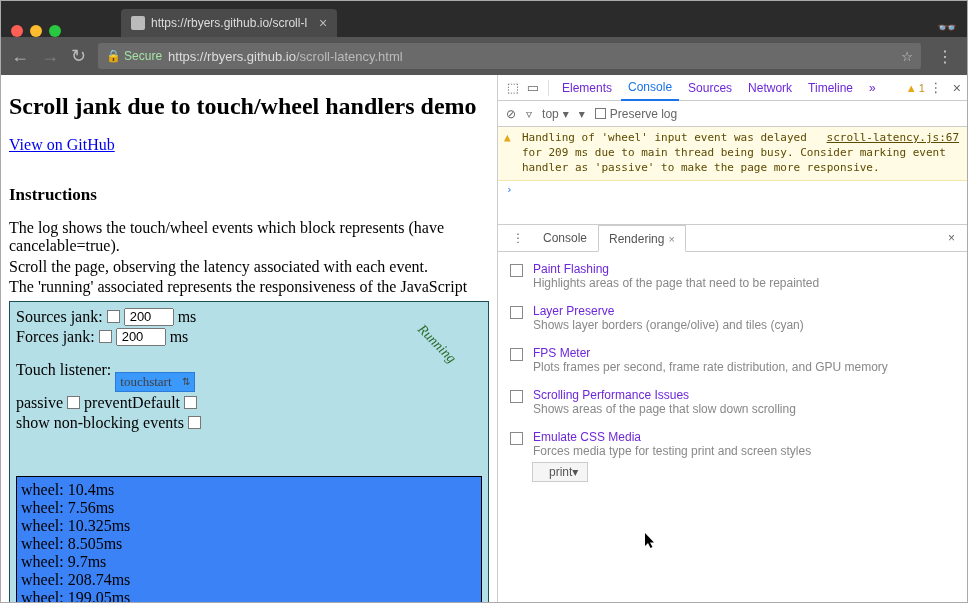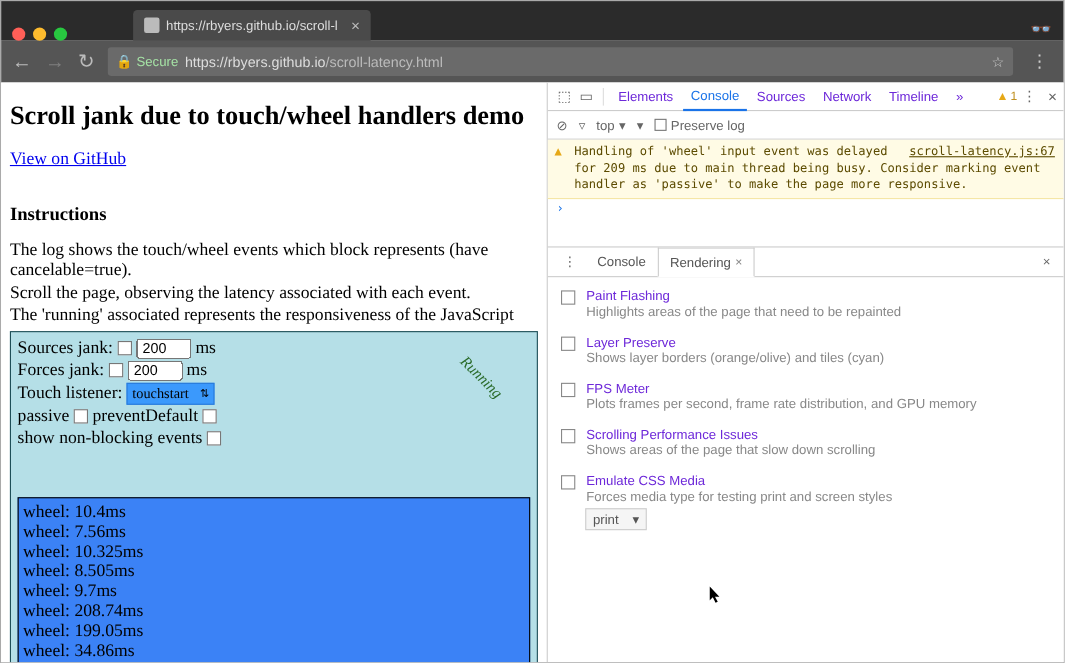--- a/index.html
+++ b/index.html
@@ -24,21 +24,21 @@
   .content { position:absolute; top:74px; bottom:0; left:0; right:0; display:flex;}
   .page { width:496px; background:#fff; overflow:hidden; font-family: "Times New Roman", serif; color:#000; padding:8px;}
   .page h1 { font-size:24px; font-weight:bold; margin:10px 0 16px;}
   .page a.link { color:#0000EE; font-size:16px;}
   .page h2 { font-size:17px; font-weight:bold; margin:31px 0 14px;}
   .page p { font-size:16px; margin:0 0 2px; line-height:1.15;}
   .demo-box { background:#b5dfe7; border:1px solid #1e4e57; margin-top:4px; padding:4px 6px 8px; width:480px; position:relative;}
   .row { display:flex; align-items:center; gap:4px; font-size:16px; margin:2px 0;}
   .row input[type=text]{ width:50px; height:18px; font-size:13px; padding:1px 4px;}
   .cb { width:13px;height:13px; border:1px solid #777; background:#fff; display:inline-block;}
-  .sel { height:20px; width:80px; background:#3b99fc; color:#000000; font-size:13px; border:1px solid #2b7bd9; padding:0 4px; display:inline-flex; align-items:center; justify-content:space-between;}
+  .sel { height:20px; width:80px; background:#3b99fc; color:#404040; font-size:13px; border:1px solid #2b7bd9; padding:0 4px; display:inline-flex; align-items:center; justify-content:space-between;margin-top:24px;}
   .sel .ar{ font-size:10px;}
   .running { position:absolute; right:28px; top:34px; transform:rotate(45deg); color:#2a6b2a; font-family: serif; font-style:italic; font-size:14px;}
   .log { background:#3b82f6; border:1px solid #000; margin-top:44px; height:154px; overflow:hidden; padding:0 4px; font-size:16px;}
   
   .devtools { flex:1; background:#fff; border-left:1px solid #ccc; font-family: "Lucida Grande","Segoe UI",Arial,sans-serif; font-size:12px; color:#333; display:flex; flex-direction:column;}
   .dt-tabs { height:26px; border-bottom:1px solid #ccc; display:flex; align-items:center; padding:0 6px; gap:2px;}
   .dt-ic { width:18px; text-align:center; color:#666; font-size:13px;}
   .dt-sep { width:1px; height:16px; background:#ddd; margin:0 4px;}
   .dt-tab { padding:0 7px; height:25px; display:flex; align-items:center; color:#6d28d9; cursor:pointer;}
   .dt-tab.active { color:#1a73e8; border-bottom:2px solid #1a73e8; height:26px;}
@@ -57,21 +57,21 @@
   .drawer-tab { padding:0 10px; height:27px; display:flex; align-items:center; color:#555; border:1px solid transparent;}
   .drawer-tab.active { border:1px solid #ccc; border-bottom:1px solid #fff; background:#fff; position:relative; top:1px;}
   .drawer-tab .x2 { margin-left:4px; color:#888; font-size:11px;}
   .kebab { padding:0 8px; color:#666;}
   .dclose { margin-left:auto; color:#666; padding:0 6px;}
   .drawer-body { flex:1; overflow:auto; padding:6px 0;}
   .opt { display:flex; padding:4px 12px 10px; gap:10px;}
   .opt .cb2 { width:13px;height:13px;border:1px solid #888;background:#fff; margin-top:2px; flex-shrink:0;}
   .opt .txt .t1 { color:#6d28d9; font-size:12px;}
   .opt .txt .t2 { color:#888; font-size:12px;}
-  .print-sel { margin-left:34px; width:56px; height:20px; border:1px solid #ccc; background:#f5f5f5; display:flex; align-items:center; padding:0 6px; color:#555; font-size:12px; justify-content:space-between;}
+  .print-sel { margin-left:34px; width:56px; height:20px; border:1px solid #ccc; background:#f5f5f5; display:flex; align-items:center; padding:0 16px; color:#555; font-size:12px; justify-content:space-between;}
   .cursor { position:absolute; width:12px; height:16px; pointer-events:none;}
 </style>
 </head>
 <body>
 <div class="window">
 
 <div class="titlebar">
   <div class="dots">
     <div class="dot red"></div>
     <div class="dot yellow"></div>

